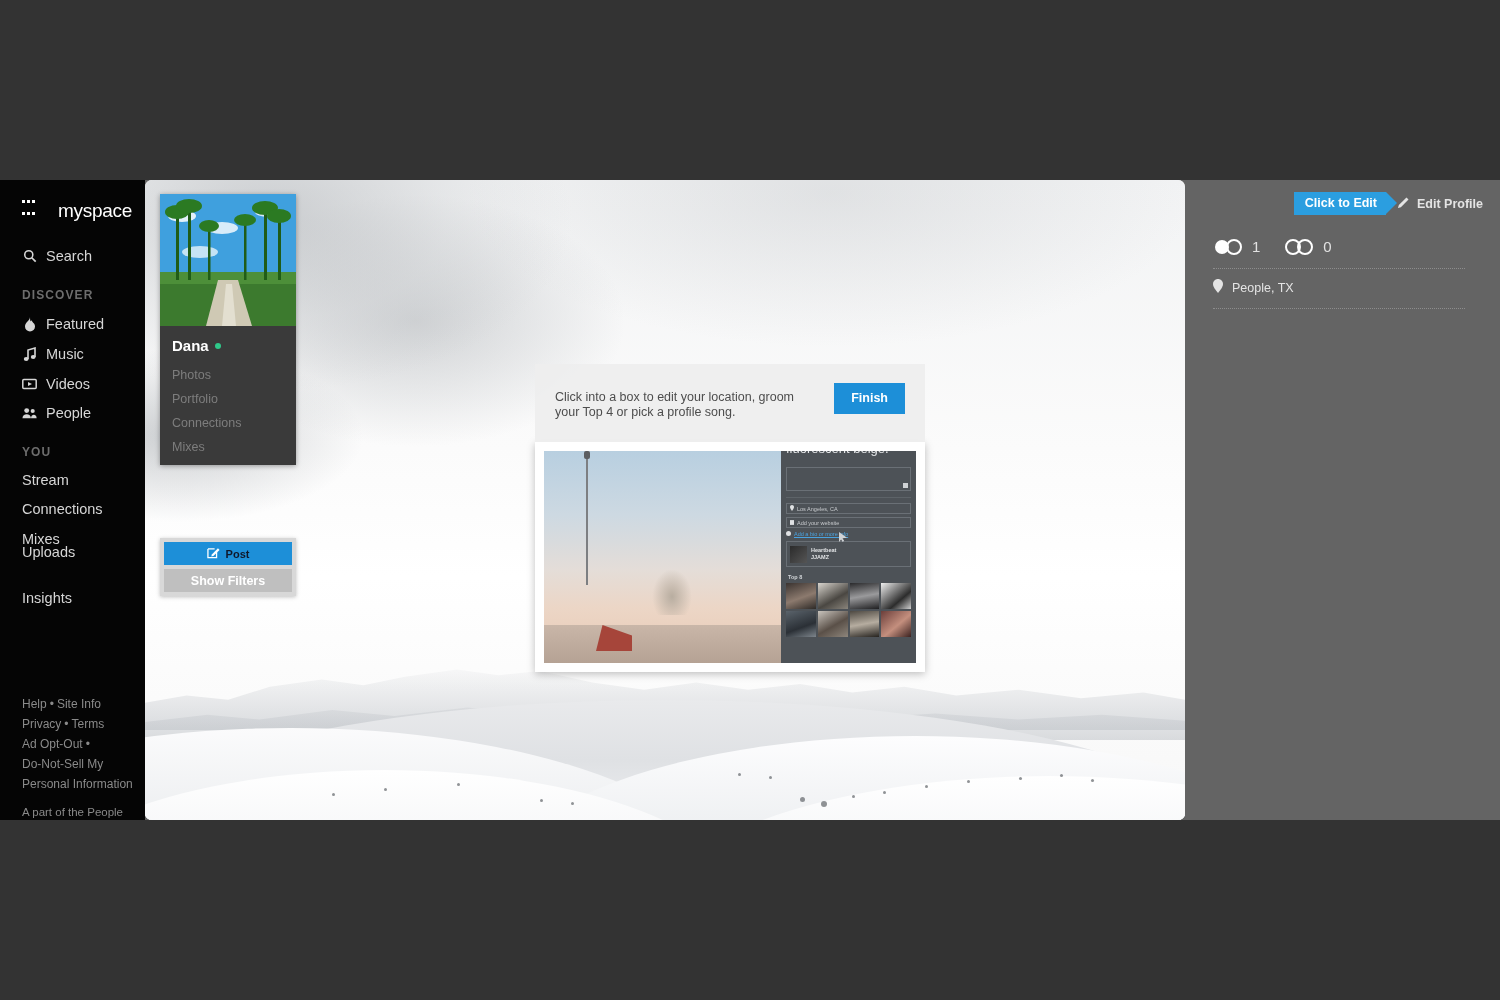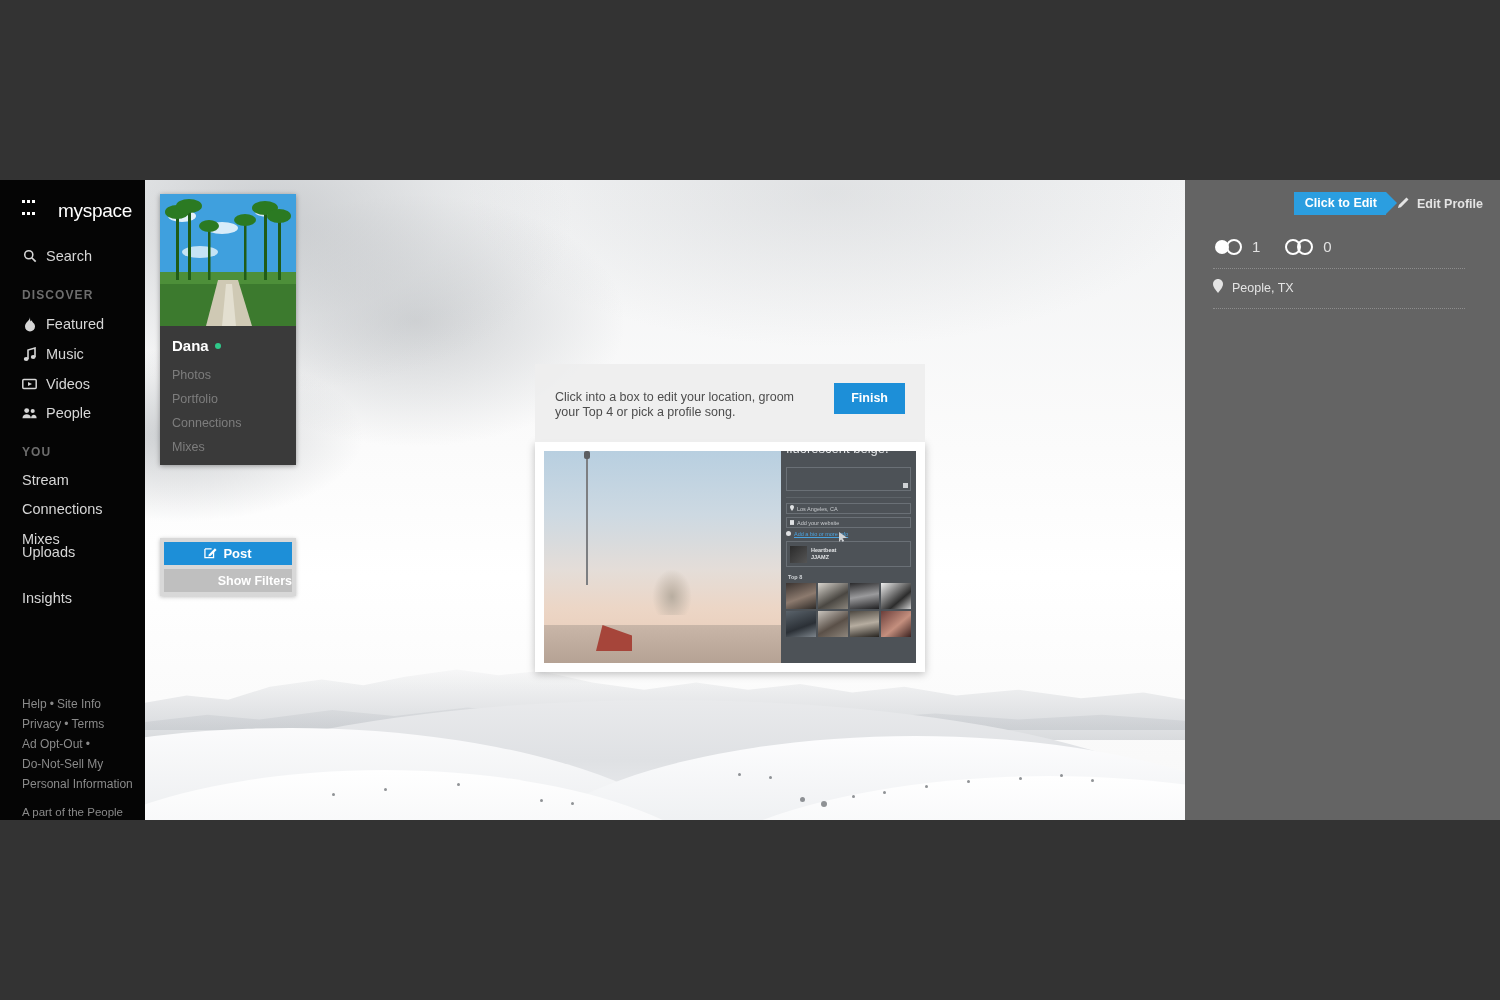--- a/index.html
+++ b/index.html
@@ -48,20 +48,21 @@
   }
   .footer-links a{color:#8a8a8a;text-decoration:none;}
   .footer-links .sep{color:#8a8a8a;padding:0 3px;}
   .footer-tail{position:absolute;left:22px;top:626px;font-size:11.5px;color:#8a8a8a;white-space:nowrap;}
 
   
   .content{
     position:absolute;left:145px;top:0;width:1040px;height:640px;
     overflow:hidden;
     background:#f4f4f4;
+    border-radius:7px;
   }
   .bg-photo{
     position:absolute;inset:0;
     background:
       radial-gradient(ellipse 420px 240px at 12% 6%, rgba(168,172,176,.55) 0%, rgba(196,199,202,.30) 42%, rgba(255,255,255,0) 72%),
       radial-gradient(ellipse 300px 180px at 26% 22%, rgba(150,155,160,.40) 0%, rgba(255,255,255,0) 70%),
       radial-gradient(ellipse 260px 120px at 3% 40%, rgba(140,146,152,.42) 0%, rgba(255,255,255,0) 72%),
       radial-gradient(ellipse 520px 220px at 66% 2%, rgba(190,193,196,.35) 0%, rgba(255,255,255,0) 70%),
       linear-gradient(180deg,#f2f3f4 0%, #fbfbfb 42%, #ffffff 62%, #f7f7f7 100%);
   }
@@ -109,26 +110,26 @@
   }
   .onlinedot{width:6px;height:6px;border-radius:50%;background:#2fc98a;display:inline-block;}
   .prof-link{
     padding:4px 12px 4px 12px;font-size:12.5px;color:#7d7d7d;height:16px;line-height:16px;cursor:pointer;
   }
   .card-btns{
     position:absolute;left:15px;top:358px;width:136px;background:#d8d8d8;
     padding:4px;box-sizing:border-box;box-shadow:0 1px 4px rgba(0,0,0,.25);z-index:30;
   }
   .btn-post{
-    background:#1d8fd8;color:#ffffff;font-size:13px;font-weight:700;
+    background:#1d8fd8;color:#0f172a;font-size:11px;font-weight:700;
     height:23px;display:flex;align-items:center;justify-content:center;gap:6px;cursor:pointer;
   }
   .btn-filters{
     background:#bfbfbf;color:#ffffff;font-size:12.5px;font-weight:700;
-    height:23px;display:flex;align-items:center;justify-content:flex-end;margin-top:4px;cursor:pointer;
+    height:23px;display:flex;align-items:center;justify-content:center;margin-top:4px;cursor:pointer;
   }
 
   
   .modal{
     position:absolute;left:390px;top:184px;width:390px;z-index:50;
   }
   .modal-head{
     background:rgba(238,238,238,.93);
     padding:18px 20px 20px 20px;box-sizing:border-box;position:relative;height:78px;
   }

